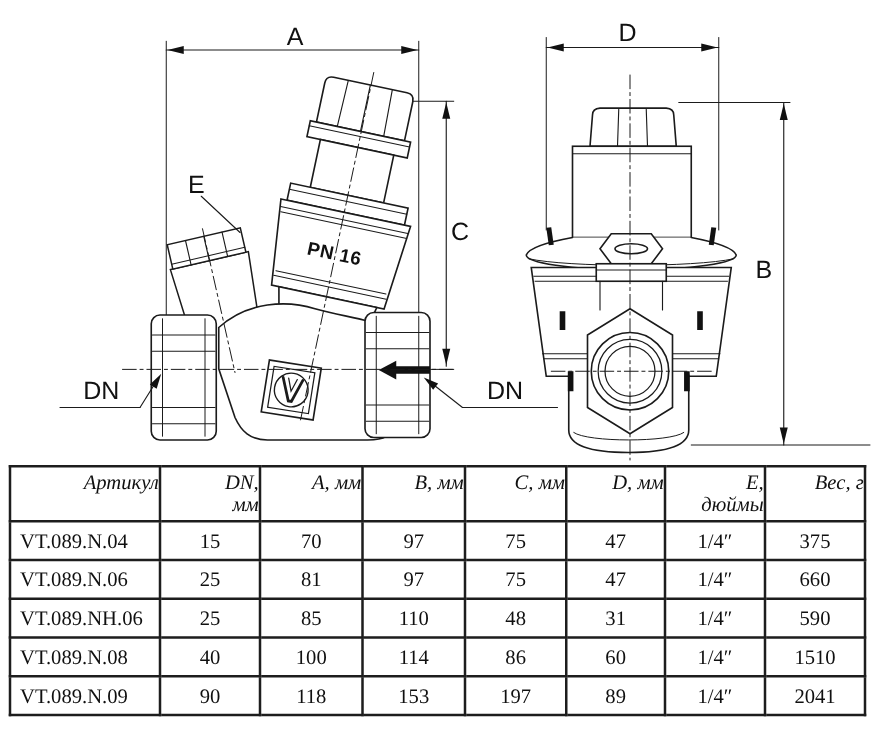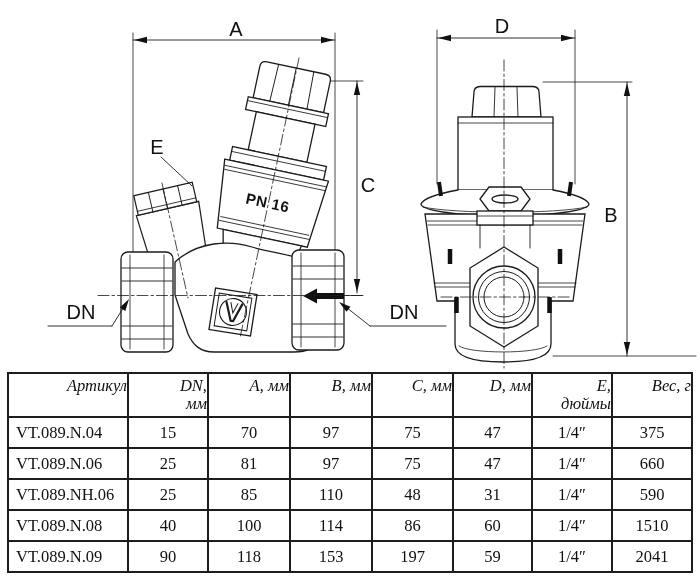--- a/index.html
+++ b/index.html
@@ -291,21 +291,21 @@
         <td>60</td>
         <td>1/4″</td>
         <td>1510</td>
       </tr>
       <tr>
         <td class="art">VT.089.N.09</td>
         <td>90</td>
         <td>118</td>
         <td>153</td>
         <td>197</td>
-        <td>59</td>
+        <td>89</td>
         <td>1/4″</td>
         <td>2041</td>
       </tr>
     </tbody>
   </table>
 </div>
 
 </div>
 
 </body></html>

